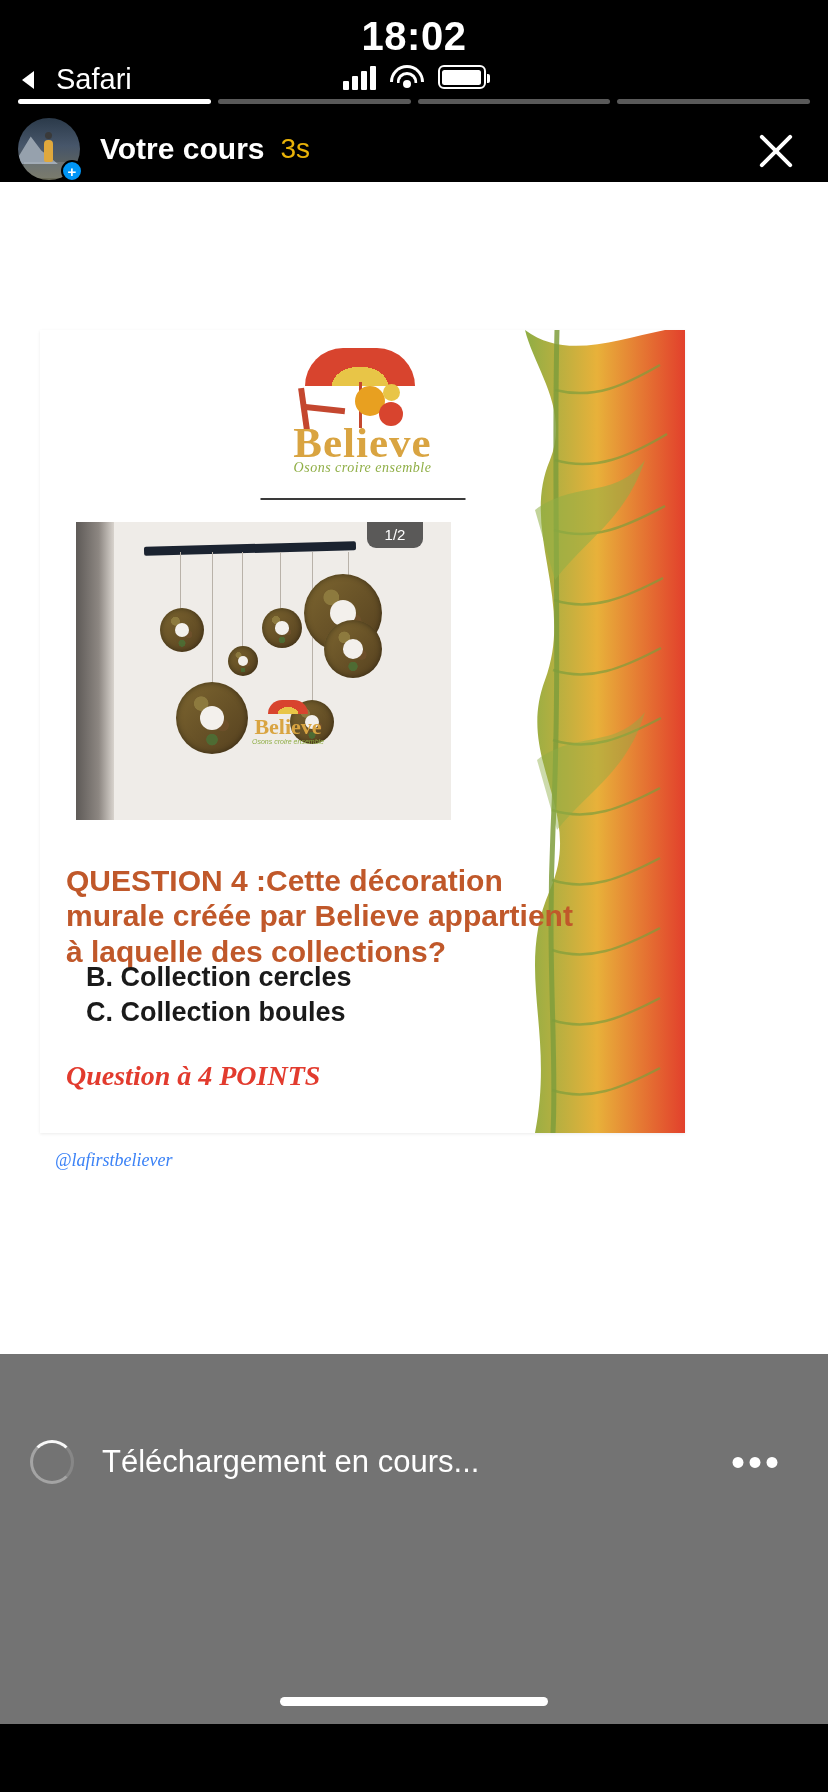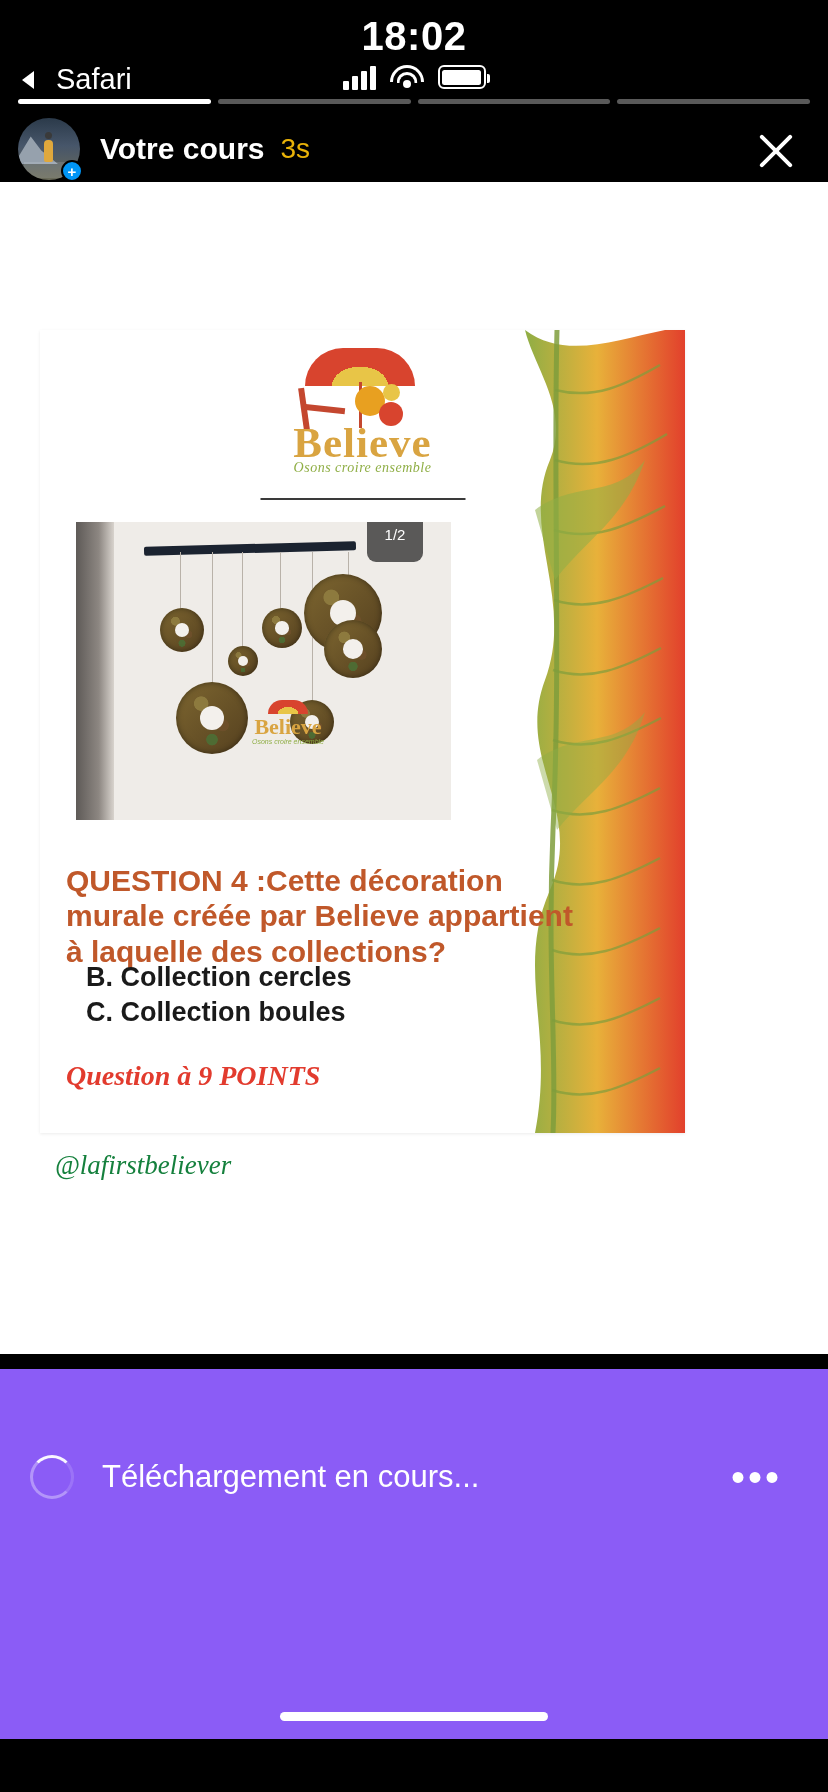--- a/index.html
+++ b/index.html
@@ -217,21 +217,21 @@
       radial-gradient(circle at 50% 80%, #4e6b33 0 8%, transparent 9%),
       linear-gradient(135deg, #7d6630, #55401f);
     box-shadow: inset 0 0 6px rgba(0,0,0,0.45);
   }
   .ring::after {
     content: ""; position: absolute; border-radius: 50%;
     background: #f3f0ec;
     left: 33%; top: 33%; width: 34%; height: 34%;
   }
   .photo-badge {
-    position: absolute; top: 0; right: 28px; width: 56px; height: 40px;
+    position: absolute; top: 0; right: 28px; width: 56px; height: 26px;
     background: rgba(40,40,40,0.75); border-radius: 0 0 9px 9px;
     color: #fff; font-size: 15px; text-align: center; line-height: 26px;
   }
   .photo-wm {
     position: absolute; left: 170px; top: 178px; width: 84px; text-align: center;
   }
   .photo-wm .wm-name {
     font-family: "Liberation Serif", serif; font-weight: 700;
     font-size: 22px; color: #d9a441; line-height: 1;
   }
@@ -254,28 +254,27 @@
   }
   .points {
     position: absolute; top: 730px; left: 26px;
     font-size: 28px; font-weight: 700; font-style: italic; color: #e23b2e;
     font-family: "Liberation Serif", serif;
   }
 
   .handle {
     position: absolute; top: 968px; left: 55px;
     font-family: "Liberation Serif", serif; font-style: italic;
-    font-size: 27px; color: #15803d;
+    font-size: 18px; color: #3b82f6;
   }
 
   
   .bottom-bar {
     position: absolute; left: 0; right: 0; top: 1354px; height: 370px;
-    background: #8b5cf6;
-    margin-top: 15px;
+    background: #737373;
   }
   .upload-row {
     position: absolute; top: 86px; left: 22px; right: 22px;
     display: flex; align-items: center;
   }
   .spinner {
     width: 44px; height: 44px; border-radius: 50%;
     border: 3px solid rgba(255,255,255,0.35);
     border-top-color: rgba(255,255,255,0.95);
     border-right-color: rgba(255,255,255,0.15);
@@ -421,21 +420,21 @@
         <div class="photo-badge">1/2</div>
       </div>
 
       <div class="question">QUESTION 4 :Cette décoration murale créée par Believe appartient à laquelle des collections?</div>
 
       <div class="answers">
         <div>B. Collection cercles</div>
         <div>C. Collection boules</div>
       </div>
 
-      <div class="points">Question à 9 POINTS</div>
+      <div class="points">Question à 4 POINTS</div>
     </div>
 
     <div class="handle">@lafirstbeliever</div>
   </div>
 
   <div class="bottom-bar">
     <div class="upload-row">
       <div class="spinner"></div>
       <div class="upload-text">Téléchargement en cours...</div>
       <div class="more-dots">•••</div>

